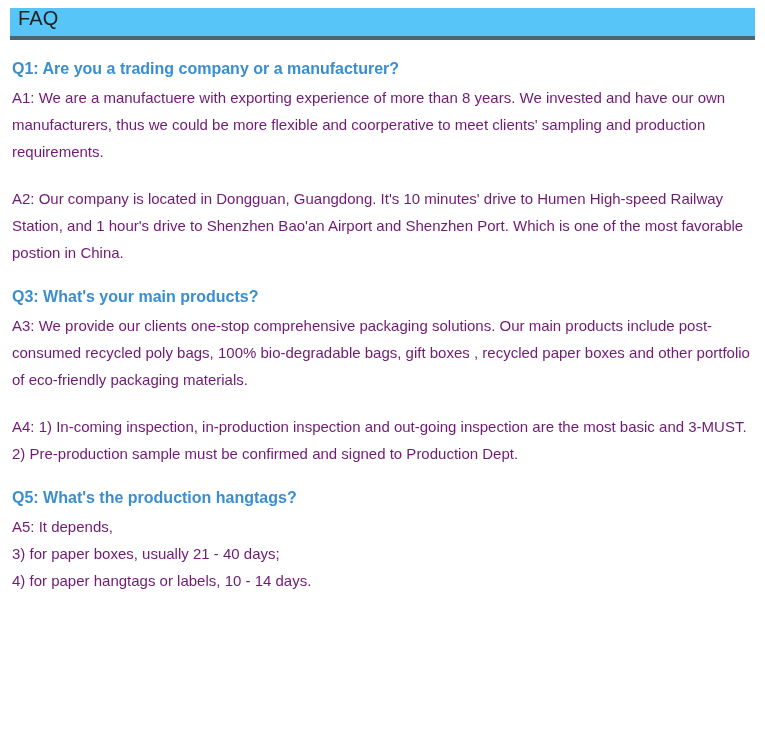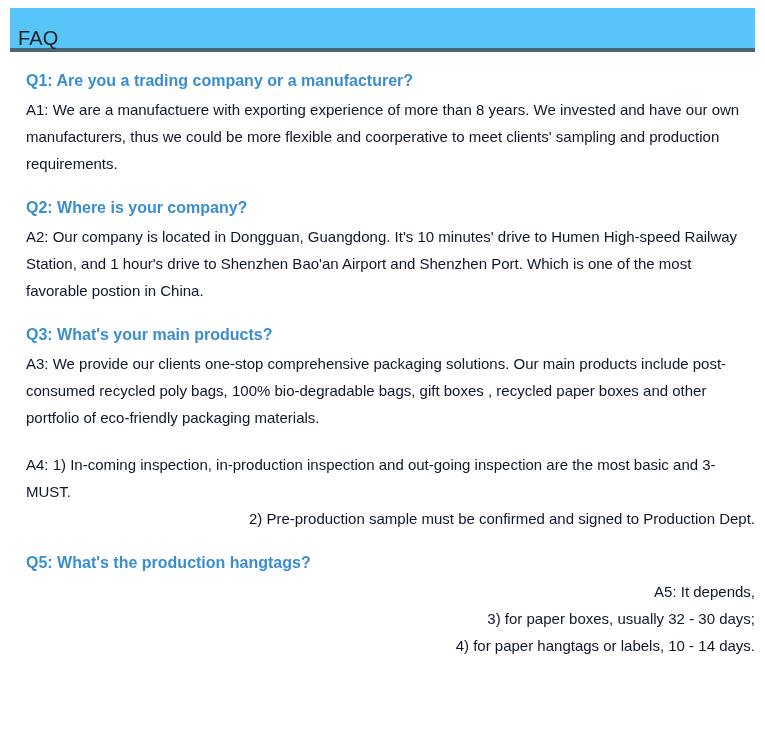--- a/index.html
+++ b/index.html
@@ -17,61 +17,60 @@
   }
   .page {
     width: 765px;
     height: 748px;
     background: #ffffff;
     position: relative;
   }
   
   .faq-banner {
     margin: 8px 10px 0 10px;
-    height: 44px;
+    height: 32px;
     background: #57c5f7;
     border-bottom: 4px solid #4c6575;
     display: flex;
-    align-items: flex-end;
+    align-items: flex-start;
     padding-left: 8px;
   }
   .faq-banner-title {
     font-size: 20px;
     line-height: 20px;
     color: #1f1f1f;
     font-weight: 400;
     letter-spacing: 0.2px;
   }
   
   .faq-body {
-    padding: 0 10px 0 26px;
+    padding: 0 10px 0 12px;
   }
   .faq-item {
     margin-top: 20px;
   }
   .faq-item:first-child {
     margin-top: 18px;
   }
   .faq-question {
     font-size: 16px;
     font-weight: bold;
     color: #3a8ed0;
     line-height: 22px;
     margin: 0 0 4px 0;
   }
   .faq-answer {
     font-size: 15px;
-    color: #0f172a;
+    color: #701a75;
     line-height: 27px;
     margin: 0;
     max-width: 745px;
   }
   .faq-answer-line {
     display: block;
-    text-align: right;
   }
   .faq-answer-para {
     display: block;
   }
 </style>
 </head>
 <body>
 
 <div class="page">
 
@@ -82,21 +81,20 @@
   <div class="faq-body">
 
     <div class="faq-item">
       <div class="faq-question">Q1: Are you a trading company or a manufacturer?</div>
       <div class="faq-answer">
         <span class="faq-answer-para">A1: We are a manufactuere with exporting experience of more than 8 years. We invested and have our own manufacturers, thus we could be more flexible and coorperative to meet clients' sampling and production requirements.</span>
       </div>
     </div>
 
     <div class="faq-item">
-      <div class="faq-question">Q2: Where is your company?</div>
       <div class="faq-answer">
         <span class="faq-answer-para">A2: Our company is located in Dongguan, Guangdong. It's 10 minutes' drive to Humen High-speed Railway Station, and 1 hour's drive to Shenzhen Bao'an Airport and Shenzhen Port. Which is one of the most favorable postion in China.</span>
       </div>
     </div>
 
     <div class="faq-item">
       <div class="faq-question">Q3: What's your main products?</div>
       <div class="faq-answer">
         <span class="faq-answer-para">A3: We provide our clients one-stop comprehensive packaging solutions. Our main products include post-consumed recycled poly bags, 100% bio-degradable bags, gift boxes , recycled paper boxes and other portfolio of eco-friendly packaging materials.</span>
       </div>
@@ -106,19 +104,19 @@
       <div class="faq-answer">
         <span class="faq-answer-para">A4: 1) In-coming inspection, in-production inspection and out-going inspection are the most basic and 3-MUST.</span>
         <span class="faq-answer-line">2) Pre-production sample must be confirmed and signed to Production Dept.</span>
       </div>
     </div>
 
     <div class="faq-item">
       <div class="faq-question">Q5: What's the production hangtags?</div>
       <div class="faq-answer">
         <span class="faq-answer-line">A5: It depends,</span>
-        <span class="faq-answer-line">3) for paper boxes, usually 32 - 30 days;</span>
+        <span class="faq-answer-line">3) for paper boxes, usually 21 - 40 days;</span>
         <span class="faq-answer-line">4) for paper hangtags or labels, 10 - 14 days.</span>
       </div>
     </div>
 
   </div>
 </div>
 
 </body></html>

